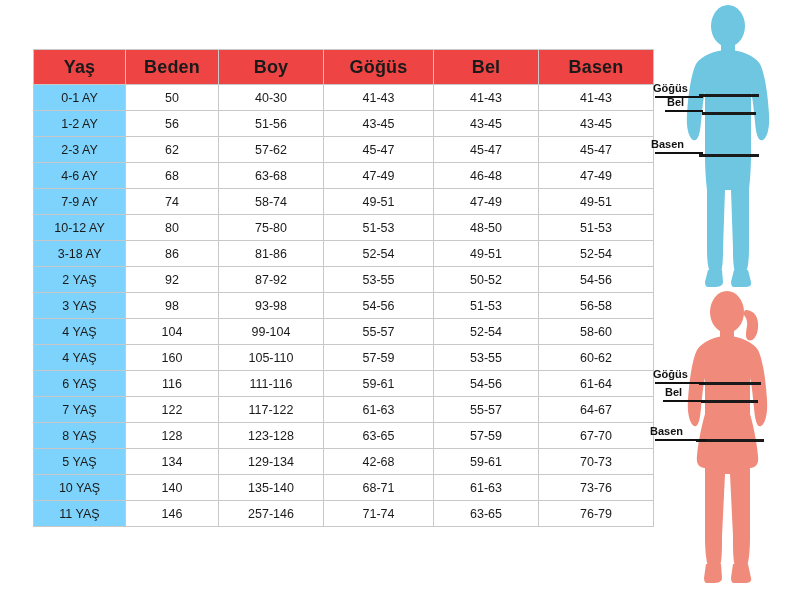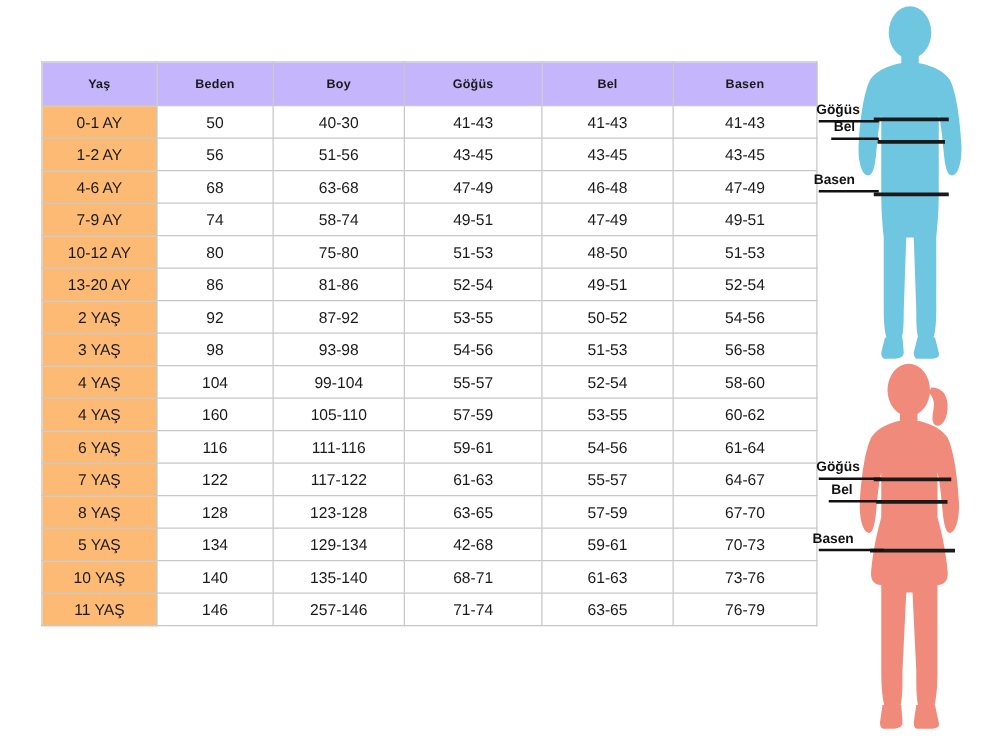--- a/index.html
+++ b/index.html
@@ -37,28 +37,28 @@
   table.size-table td {
     border: 1px solid #c8c8c8;
     text-align: center;
     font-size: 12.5px;
     color: #1a1a1a;
     height: 25px;
     padding: 0;
     white-space: nowrap;
   }
   table.size-table thead th {
-    background: #c4b5fd;
+    background: #ef4444;
     font-weight: bold;
-    font-size: 10px;
+    font-size: 18px;
     height: 34px;
     letter-spacing: .2px;
   }
   table.size-table tbody td.age-cell {
-    background: #fdba74;
+    background: #7dd3fc;
     font-weight: normal;
   }
   table.size-table tbody td {
     background: #ffffff;
   }
   
   col.c0 { width: 92px; }
   col.c1 { width: 93px; }
   col.c2 { width: 105px; }
   col.c3 { width: 110px; }
@@ -159,20 +159,28 @@
           </tr>
           <tr>
             <td class="age-cell">1-2 AY</td>
             <td>56</td>
             <td>51-56</td>
             <td>43-45</td>
             <td>43-45</td>
             <td>43-45</td>
           </tr>
           <tr>
+            <td class="age-cell">2-3 AY</td>
+            <td>62</td>
+            <td>57-62</td>
+            <td>45-47</td>
+            <td>45-47</td>
+            <td>45-47</td>
+          </tr>
+          <tr>
             <td class="age-cell">4-6 AY</td>
             <td>68</td>
             <td>63-68</td>
             <td>47-49</td>
             <td>46-48</td>
             <td>47-49</td>
           </tr>
           <tr>
             <td class="age-cell">7-9 AY</td>
             <td>74</td>
@@ -183,21 +191,21 @@
           </tr>
           <tr>
             <td class="age-cell">10-12 AY</td>
             <td>80</td>
             <td>75-80</td>
             <td>51-53</td>
             <td>48-50</td>
             <td>51-53</td>
           </tr>
           <tr>
-            <td class="age-cell">13-20 AY</td>
+            <td class="age-cell">3-18 AY</td>
             <td>86</td>
             <td>81-86</td>
             <td>52-54</td>
             <td>49-51</td>
             <td>52-54</td>
           </tr>
           <tr>
             <td class="age-cell">2 YAŞ</td>
             <td>92</td>
             <td>87-92</td>

